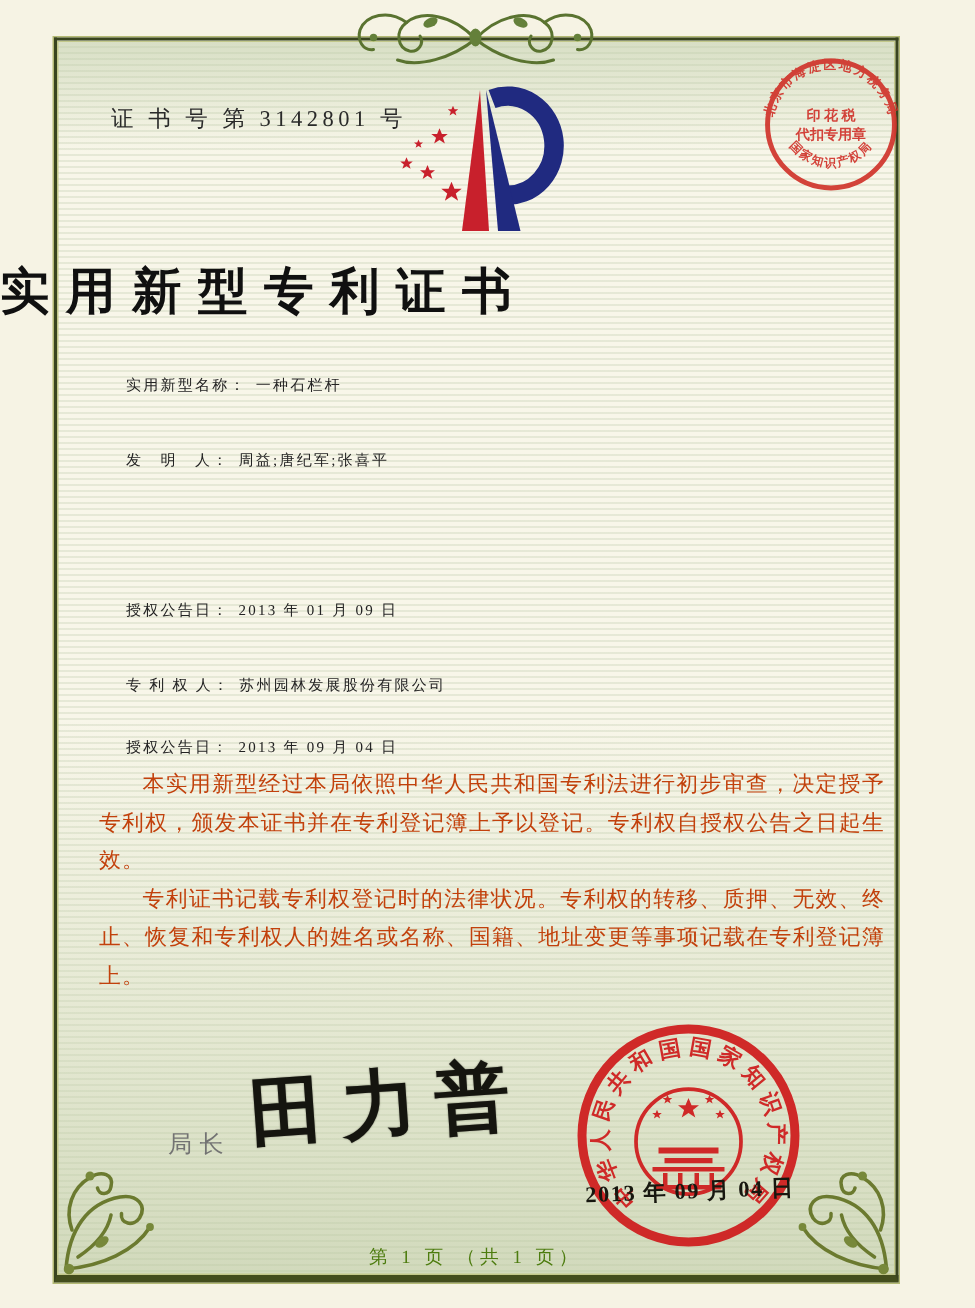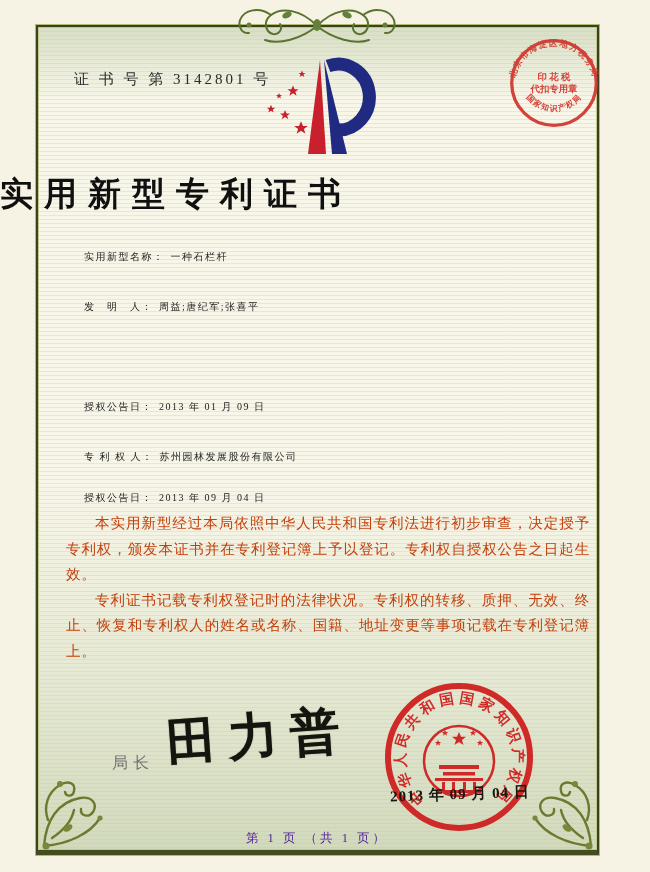--- a/index.html
+++ b/index.html
@@ -66,21 +66,21 @@
   .seal-date{
     position:absolute;left:376px;top:785px;width:168px;text-align:center;
     font-size:15px;font-weight:700;letter-spacing:1px;color:#17170f;
     transform:rotate(-2deg);
   }
   .stamp{position:absolute;left:507px;top:36px;opacity:.9;}
 
   
   .footer{
     position:absolute;left:0;right:0;top:830px;text-align:center;
-    font-size:12.5px;letter-spacing:3px;color:#4c1d95;
+    font-size:12.5px;letter-spacing:3px;color:#4d7c0f;
   }
 </style>
 </head>
 <body>
 
 <div class="page">
 
   <div class="frame"></div>
 
   <svg class="ornament-top" width="180" height="46" viewBox="0 0 180 46">

